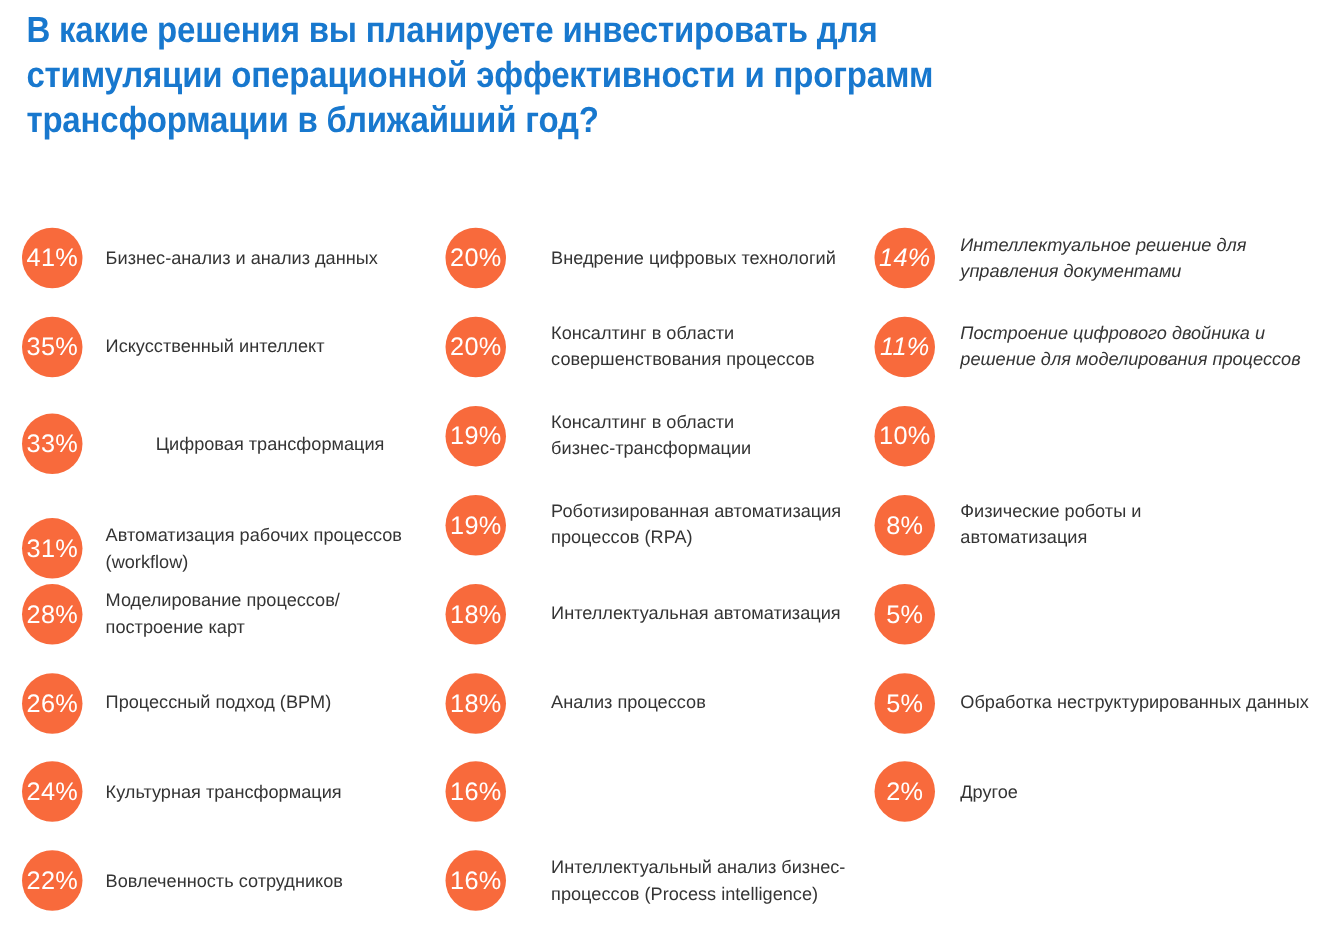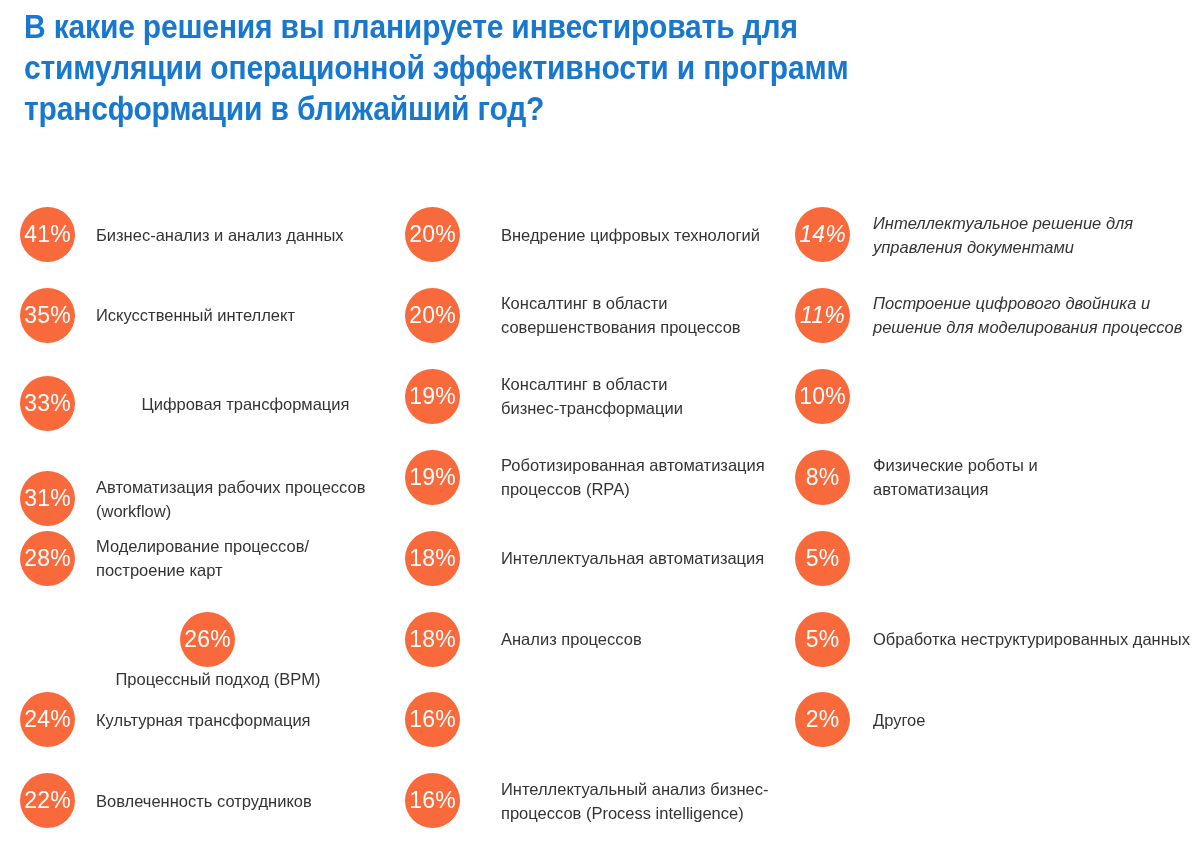--- a/index.html
+++ b/index.html
@@ -110,21 +110,21 @@
       <div class="stat-row" style="top: 244px; width: 100%; margin-top: 32px;">
         <div class="pct-circle">31%</div>
         <div class="stat-label">Автоматизация рабочих процессов
 (workflow)</div>
       </div>
       <div class="stat-row" style="top: 335.6px; width: 100%;">
         <div class="pct-circle">28%</div>
         <div class="stat-label">Моделирование процессов/
 построение карт</div>
       </div>
-      <div class="stat-row" style="top: 416.5px; width: 100%; flex-direction: column;">
+      <div class="stat-row" style="top: 416.5px; width: 100%;">
         <div class="pct-circle">26%</div>
         <div class="stat-label">Процессный подход (BPM)</div>
       </div>
       <div class="stat-row" style="top: 497.4px; width: 100%;">
         <div class="pct-circle">24%</div>
         <div class="stat-label">Культурная трансформация</div>
       </div>
       <div class="stat-row" style="top: 578.3px; width: 100%;">
         <div class="pct-circle">22%</div>
         <div class="stat-label">Вовлеченность сотрудников</div>

